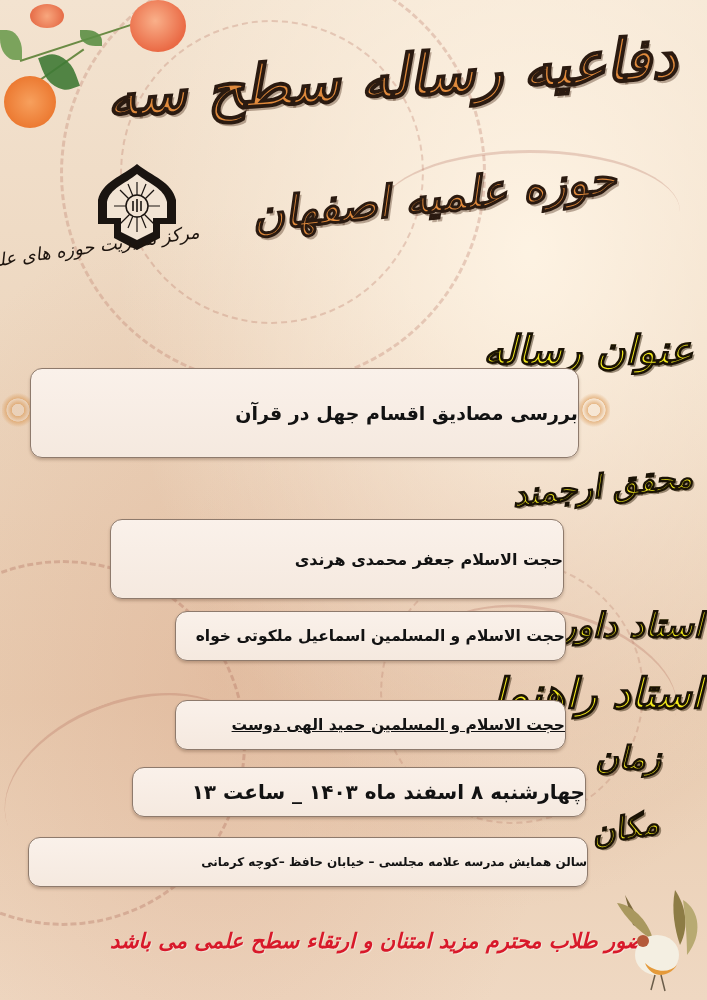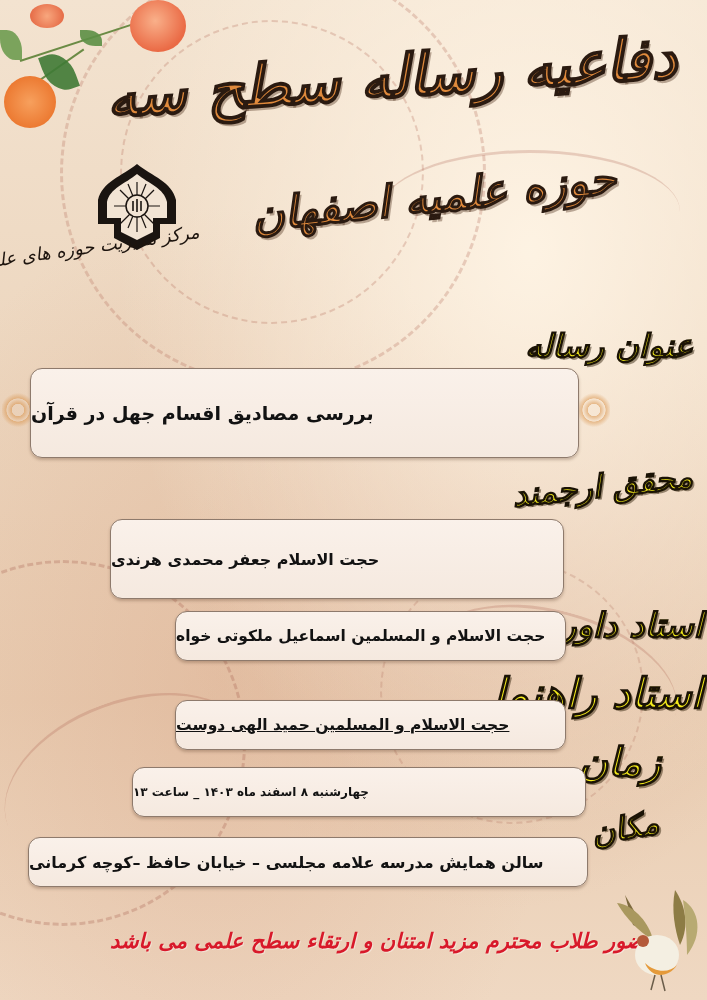--- a/index.html
+++ b/index.html
@@ -73,21 +73,21 @@
     text-shadow: 2px 2px 0 rgba(40,25,0,0.45);
     white-space: nowrap; line-height: 1;
   }
 
   
   .box {
     position: absolute;
     background: linear-gradient(180deg, #faf1ea 0%, #f5e9df 100%);
     border: 1.5px solid #8e7a6c; border-radius: 12px;
     box-shadow: 0 2px 3px rgba(90,60,40,0.3);
-    display: flex; align-items: center; justify-content: flex-end;
+    display: flex; align-items: center; justify-content: flex-start;
   }
   .box span {
     font-family: "DejaVu Sans", sans-serif; font-weight: bold; color: #121212;
     white-space: nowrap; direction: rtl;
   }
 
   .mandala {
     position: absolute; width: 32px; height: 50px;
     background: radial-gradient(circle at 50% 50%, rgba(230,160,80,0.0) 20%, rgba(218,150,80,0.55) 22%, rgba(218,150,80,0.0) 38%, rgba(218,150,80,0.55) 40%, rgba(218,150,80,0) 58%);
   }
@@ -140,48 +140,48 @@
       <line x1="54" y1="24" x2="36" y2="68"></line>
     </g>
     <circle cx="45" cy="46" r="11" fill="#f2e4d4" stroke="#1a1410" stroke-width="1.5"></circle>
     <path d="M41 51 L41 41 M45 52 L45 39 M49 51 L49 41" stroke="#1a1410" stroke-width="1.6"></path>
   </svg>
   <div class="logo-text">مرکز مدیریت حوزه های علمیه استان اصفهان</div>
 
   <div class="mandala" style="left:2px;top:385px;"></div>
   <div class="mandala" style="left:578px;top:385px;"></div>
 
-  <div class="label" style="top:330px;font-size:32px;">عنوان رساله</div>
+  <div class="label" style="top:330px;font-size:40px;">عنوان رساله</div>
   <div class="box" style="left:30px;top:368px;width:547px;height:88px;">
     <span style="font-size:19px;">بررسی مصادیق اقسام جهل در قرآن</span>
   </div>
 
   <div class="label" style="top:470px;font-size:32px;transform:rotate(-6deg);">محقق ارجمند</div>
   <div class="box" style="left:110px;top:519px;width:452px;height:78px;">
     <span style="font-size:16px;">حجت الاسلام جعفر محمدی هرندی</span>
   </div>
 
   <div class="label" style="top:608px;font-size:34px;right:4px;">استاد داور</div>
   <div class="box" style="left:175px;top:611px;width:389px;height:48px;">
     <span style="font-size:15.5px;">حجت الاسلام و المسلمین اسماعیل ملکوتی خواه</span>
   </div>
 
   <div class="label" style="top:673px;font-size:42px;right:4px;">استاد راهنما</div>
   <div class="box" style="left:175px;top:700px;width:389px;height:48px;">
     <span style="font-size:15.5px;text-decoration:underline;">حجت الاسلام و المسلمین حمید الهی دوست</span>
   </div>
 
-  <div class="label" style="top:742px;font-size:40px;right:46px;">زمان</div>
+  <div class="label" style="top:742px;font-size:32px;right:46px;">زمان</div>
   <div class="box" style="left:132px;top:767px;width:452px;height:48px;">
-    <span style="font-size:12px;">چهارشنبه ۸ اسفند ماه ۱۴۰۳ _ ساعت ۱۳</span>
+    <span style="font-size:20px;">چهارشنبه ۸ اسفند ماه ۱۴۰۳ _ ساعت ۱۳</span>
   </div>
 
   <div class="label" style="top:812px;font-size:32px;right:48px;transform:rotate(-10deg);">مکان</div>
   <div class="box" style="left:28px;top:837px;width:558px;height:48px;">
-    <span style="font-size:16px;">سالن همایش مدرسه علامه مجلسی – خیابان حافظ –کوچه کرمانی</span>
+    <span style="font-size:12px;">سالن همایش مدرسه علامه مجلسی – خیابان حافظ –کوچه کرمانی</span>
   </div>
 
   <div class="footer">حضور طلاب محترم مزید امتنان و ارتقاء سطح علمی می باشد</div>
 
   <svg class="bird" viewBox="0 0 100 110">
     <path d="M20 10 L40 45 L28 40 Z" fill="#7d6a3e"></path>
     <path d="M12 18 C30 20 45 40 48 55 C40 50 25 40 12 18 Z" fill="#a9985e"></path>
     <path d="M70 5 C80 20 85 40 75 60 C70 45 66 25 70 5 Z" fill="#8d7c45"></path>
     <path d="M78 15 C95 25 98 50 82 70 C82 50 80 30 78 15 Z" fill="#b8aa72"></path>
     <ellipse cx="52" cy="70" rx="22" ry="20" fill="#f4efe2"></ellipse>

